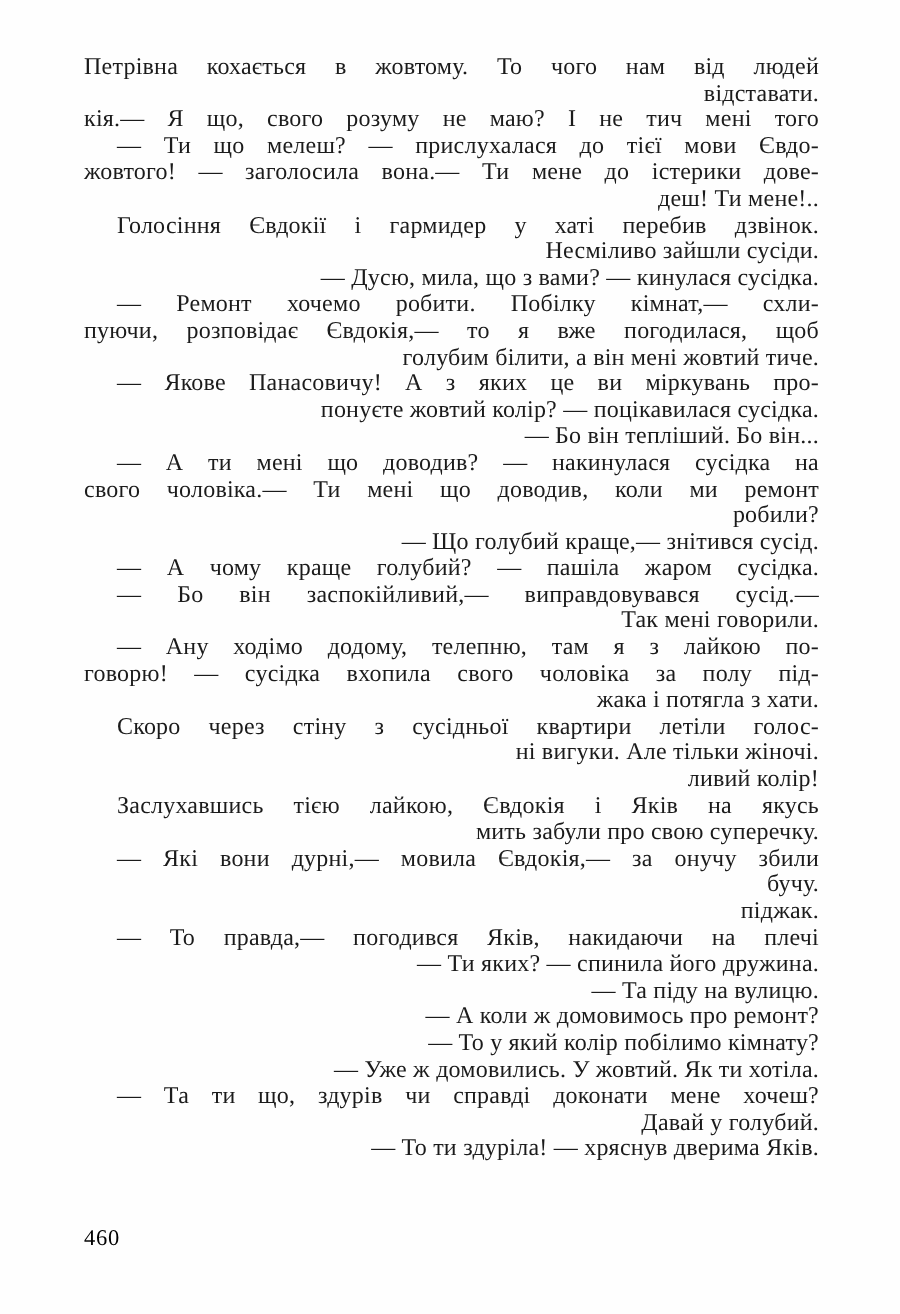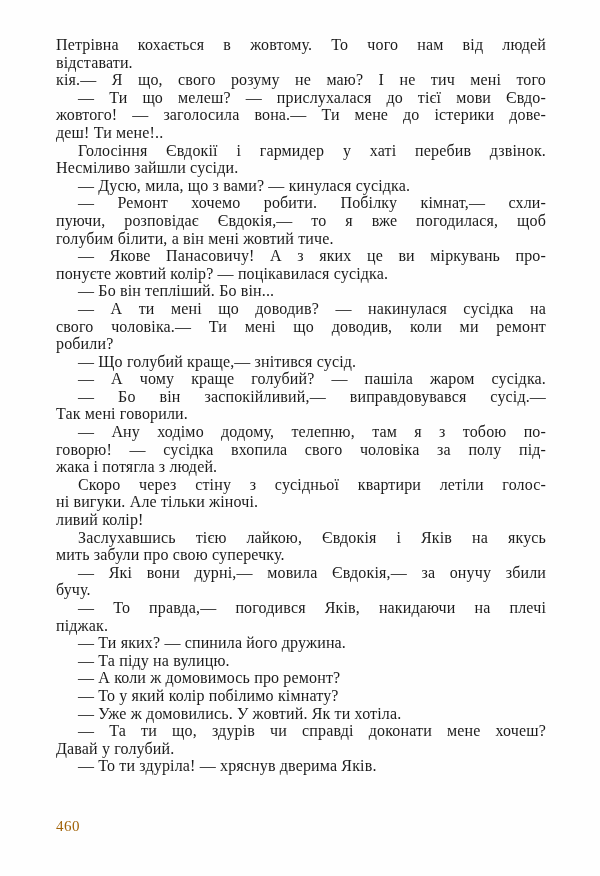--- a/index.html
+++ b/index.html
@@ -21,38 +21,38 @@
     position: absolute;
     left: 56px;
     top: 36px;
     width: 490px;
   }
   .line {
     font-size: 16px;
     line-height: 17.6px;
     height: 17.6px;
     letter-spacing: 0.15px;
-    text-align: left;
+    text-align: right;
     white-space: normal;
     overflow: visible;
   }
   .line.just {
     text-align: justify;
     text-align-last: justify;
   }
   .line.indent {
     text-indent: 22px;
   }
   .page-number {
     position: absolute;
     left: 56px;
     top: 818px;
     font-size: 15px;
     letter-spacing: 0.5px;
-    color: #a16207;
+    color: #000000;
   }
 </style>
 </head>
 <body>
 
 <div class="book-page">
   <div class="text-block">
       <div class="line just">Петрівна кохається в жовтому. То чого нам від людей</div>
       <div class="line">відставати.</div>
       <div class="line just">кія.— Я що, свого розуму не маю? І не тич мені того</div>
@@ -68,32 +68,32 @@
       <div class="line indent just">— Якове Панасовичу! А з яких це ви міркувань про-</div>
       <div class="line">понуєте жовтий колір? — поцікавилася сусідка.</div>
       <div class="line indent">— Бо він тепліший. Бо він...</div>
       <div class="line indent just">— А ти мені що доводив? — накинулася сусідка на</div>
       <div class="line just">свого чоловіка.— Ти мені що доводив, коли ми ремонт</div>
       <div class="line">робили?</div>
       <div class="line indent">— Що голубий краще,— знітився сусід.</div>
       <div class="line indent just">— А чому краще голубий? — пашіла жаром сусідка.</div>
       <div class="line indent just">— Бо він заспокійливий,— виправдовувався сусід.—</div>
       <div class="line">Так мені говорили.</div>
-      <div class="line indent just">— Ану ходімо додому, телепню, там я з тобою по-</div>
+      <div class="line indent just">— Ану ходімо додому, телепню, там я з лайкою по-</div>
       <div class="line just">говорю! — сусідка вхопила свого чоловіка за полу під-</div>
-      <div class="line">жака і потягла з людей.</div>
+      <div class="line">жака і потягла з хати.</div>
       <div class="line indent just">Скоро через стіну з сусідньої квартири летіли голос-</div>
       <div class="line">ні вигуки. Але тільки жіночі.</div>
       <div class="line">ливий колір!</div>
       <div class="line indent just">Заслухавшись тією лайкою, Євдокія і Яків на якусь</div>
       <div class="line">мить забули про свою суперечку.</div>
       <div class="line indent just">— Які вони дурні,— мовила Євдокія,— за онучу збили</div>
       <div class="line">бучу.</div>
+      <div class="line">піджак.</div>
       <div class="line indent just">— То правда,— погодився Яків, накидаючи на плечі</div>
-      <div class="line">піджак.</div>
       <div class="line indent">— Ти яких? — спинила його дружина.</div>
       <div class="line indent">— Та піду на вулицю.</div>
       <div class="line indent">— А коли ж домовимось про ремонт?</div>
       <div class="line indent">— То у який колір побілимо кімнату?</div>
       <div class="line indent">— Уже ж домовились. У жовтий. Як ти хотіла.</div>
       <div class="line indent just">— Та ти що, здурів чи справді доконати мене хочеш?</div>
       <div class="line">Давай у голубий.</div>
       <div class="line indent">— То ти здуріла! — хряснув дверима Яків.</div>
     </div>
   <div class="page-number">460</div>

